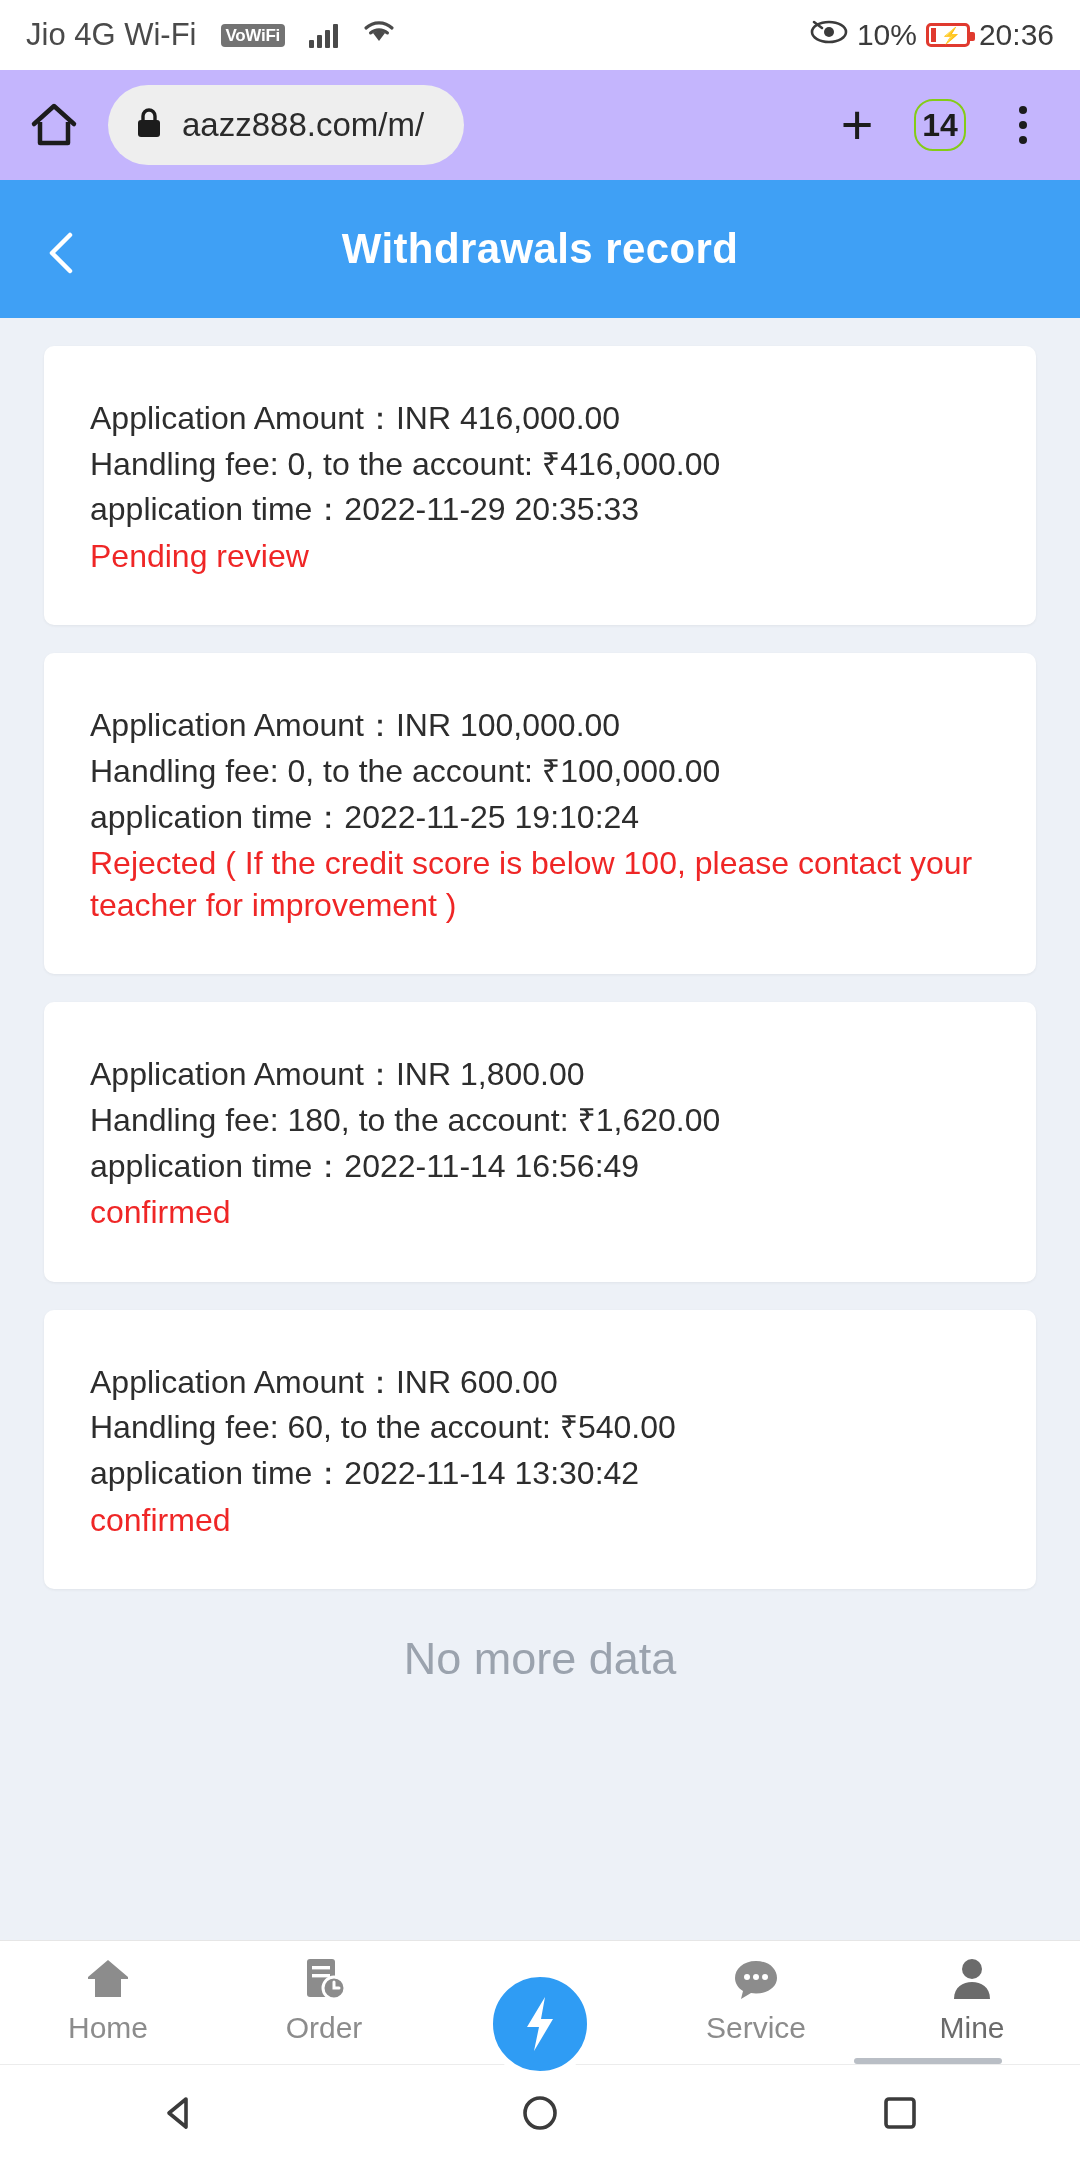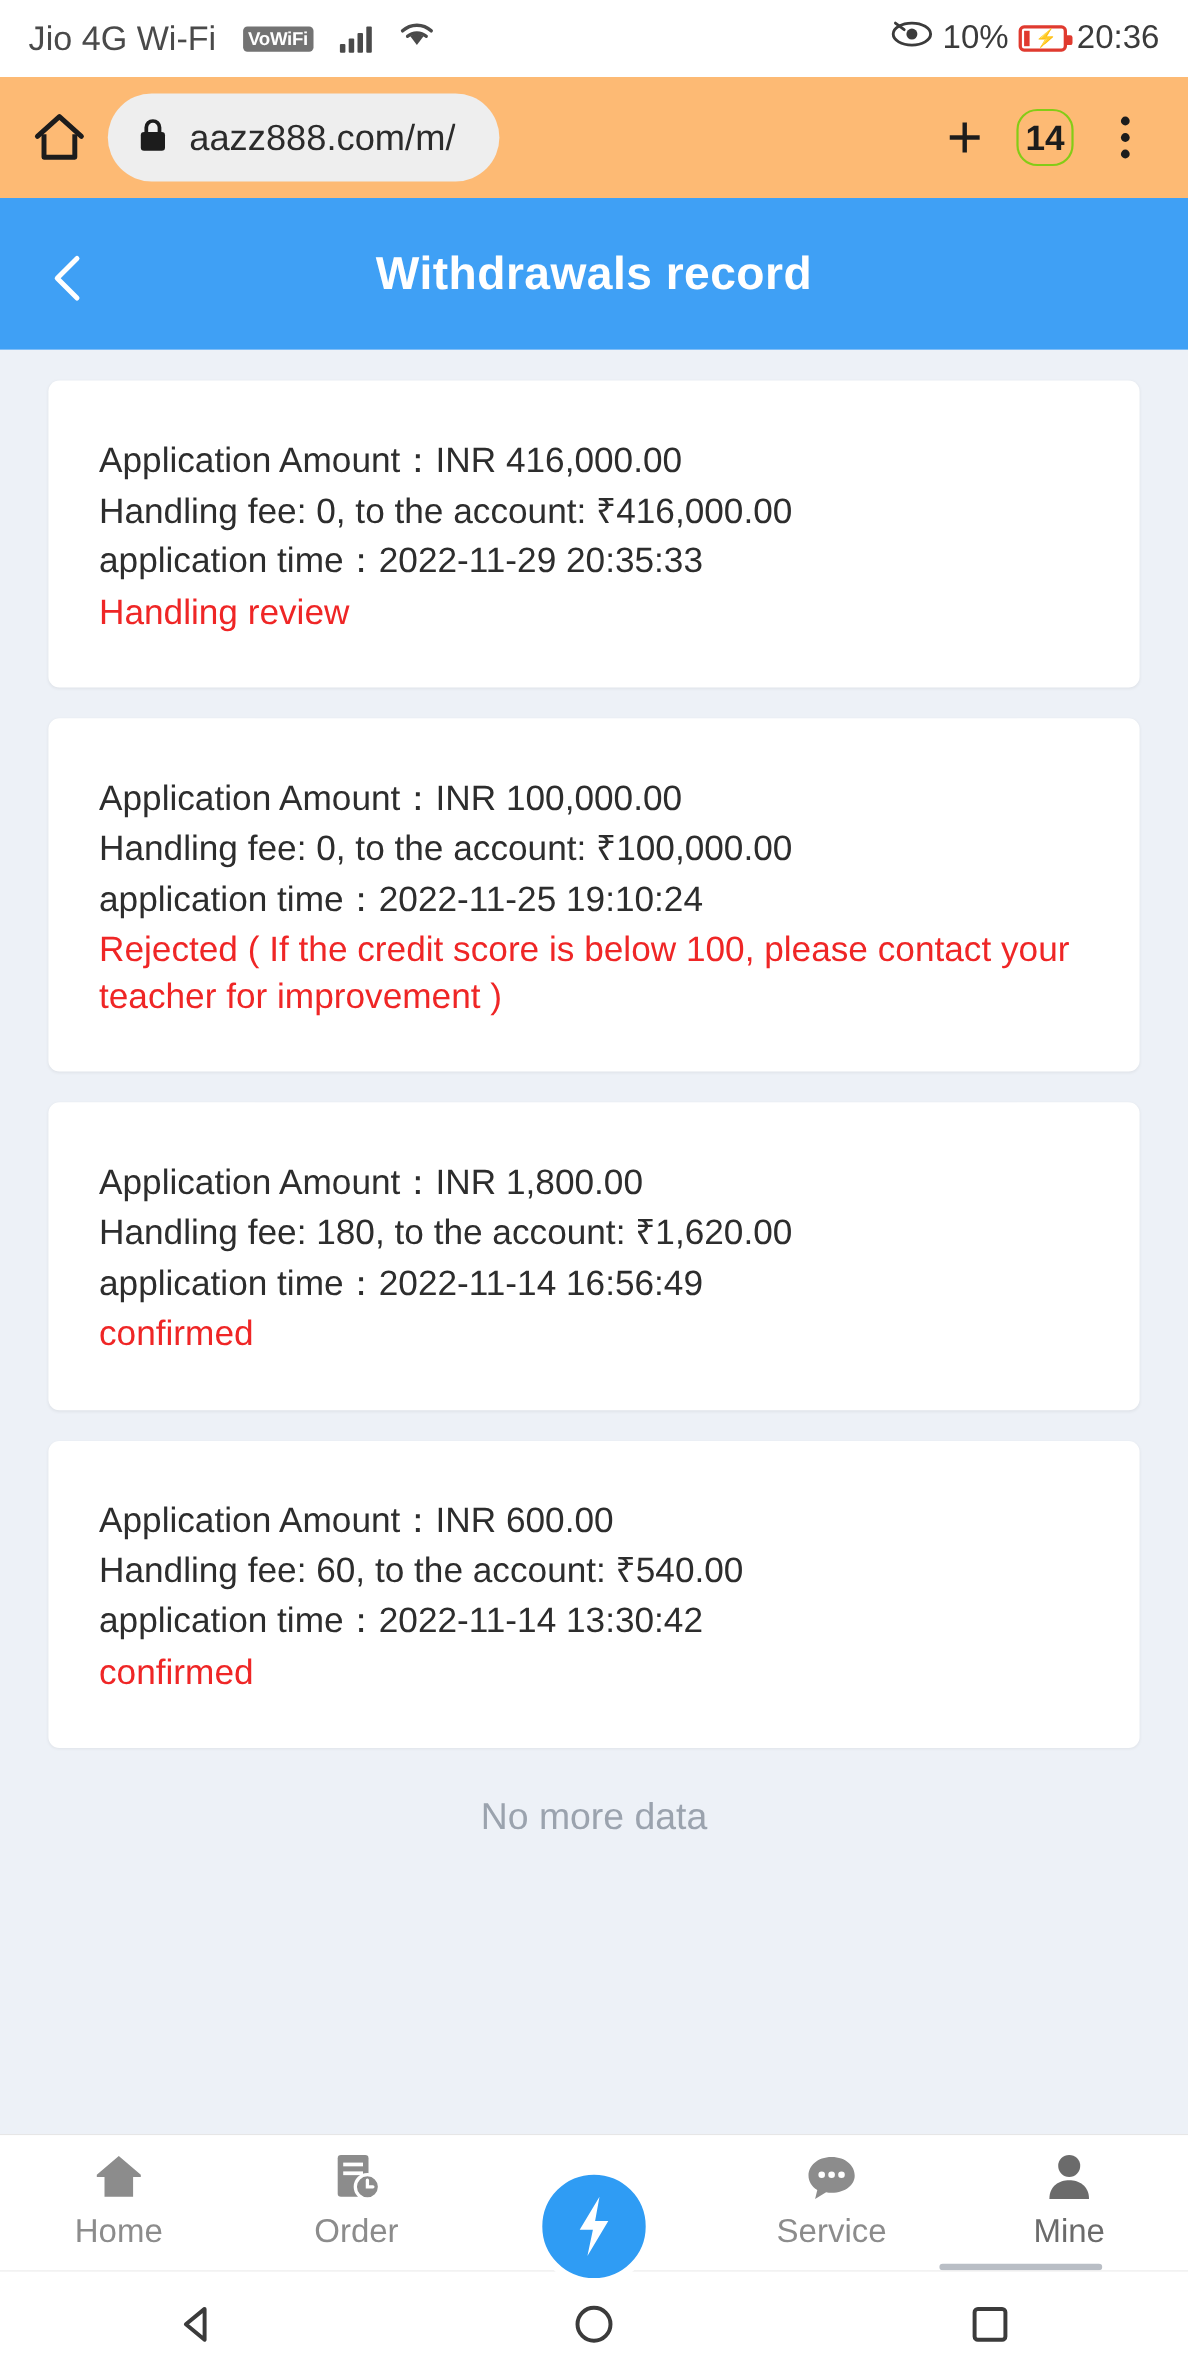--- a/index.html
+++ b/index.html
@@ -75,25 +75,25 @@
   .battery .bolt {
     position: absolute;
     left: 12px; top: 1px;
     font-size: 16px; color: #777;
     line-height: 18px;
   }
 
   
   .browserbar {
     height: 110px;
-    background: #fdba74;
+    background: #c4b5fd;
     display: flex;
     align-items: center;
     padding: 0 26px;
-    gap: 16px;
+    gap: 26px;
   }
   .home-icon { width: 56px; height: 56px; flex: none; }
   .urlpill {
     flex: none;
     width: 356px;
     height: 80px;
     background: #eeeeee;
     border-radius: 44px;
     display: flex;
     align-items: center;
@@ -167,21 +167,21 @@
   }
   .card .status {
     font-size: 32px;
     color: #ef2626;
     line-height: 1.30;
     margin-top: 5px;
   }
   .no-more {
     text-align: center;
     color: #9ba3ae;
-    font-size: 34px;
+    font-size: 45px;
     margin-top: 44px;
   }
 
   
   .bottomnav {
     position: absolute;
     left: 0; right: 0;
     bottom: 96px;
     height: 124px;
     background: #ffffff;
@@ -308,21 +308,21 @@
   </span>
   <span class="title">Withdrawals record</span>
 </div>
 
 <div class="content">
 
   <div class="card">
     <div class="line">Application Amount：INR 416,000.00</div>
     <div class="line">Handling fee: 0, to the account: ₹416,000.00</div>
     <div class="line">application time：2022-11-29 20:35:33</div>
-    <div class="status">Handling review</div>
+    <div class="status">Pending review</div>
   </div>
 
   <div class="card">
     <div class="line">Application Amount：INR 100,000.00</div>
     <div class="line">Handling fee: 0, to the account: ₹100,000.00</div>
     <div class="line">application time：2022-11-25 19:10:24</div>
     <div class="status">Rejected ( If the credit score is below 100, please contact your teacher for improvement )</div>
   </div>
 
   <div class="card">

